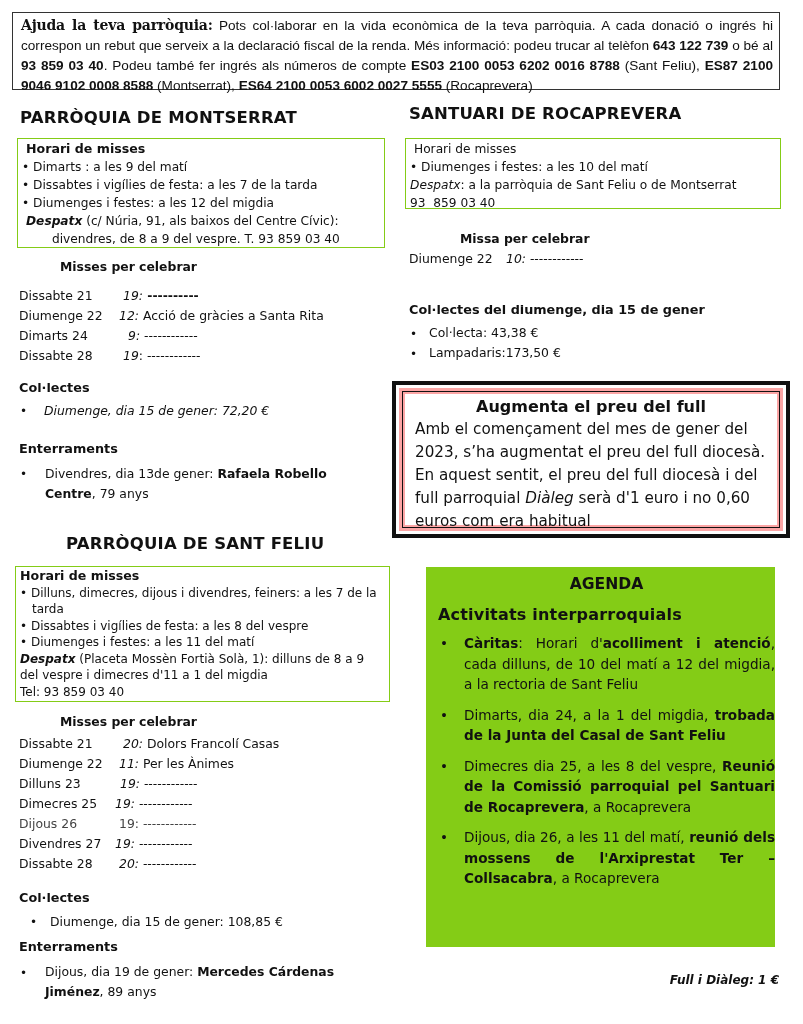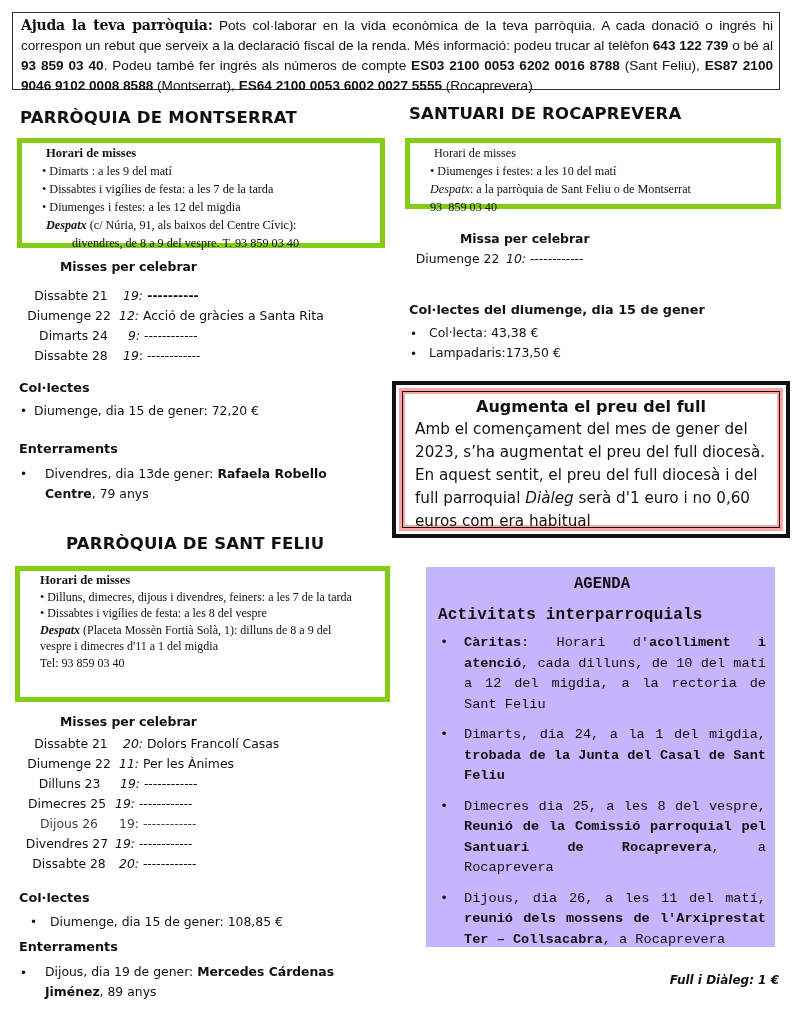--- a/index.html
+++ b/index.html
@@ -7,45 +7,45 @@
   .abs { position: absolute; }
   b, .b { font-weight: bold; }
   i, .i { font-style: italic; }
 
   
   #banner { left: 12px; top: 12px; width: 768px; height: 78px; border: 1.5px solid #333; box-sizing: border-box; padding: 2px 6px 0 8px; font-family: "Liberation Sans", sans-serif; font-size: 13.6px; line-height: 20px; text-align: justify; }
   #banner .title { font-family: "DejaVu Serif", serif; font-weight: bold; font-size: 14px; letter-spacing: -0.2px; }
 
   h2.section { position: absolute; margin: 0; font-family: "DejaVu Sans", sans-serif; font-weight: bold; font-size: 16.5px; letter-spacing: 0.2px; }
 
-  .box { position: absolute; border: 5px solid #84cc16; box-sizing: border-box; font-size: 12.2px; line-height: 18px; padding: 1px 20px; font-family: Liberation Serif, serif; }
+  .box { position: absolute; border: 1px solid #84cc16; box-sizing: border-box; font-size: 12.2px; line-height: 18px; padding: 1px 4px; }
   .box .hdr { font-weight: bold; font-size: 12.6px; }
   .bl { padding-left: 0; }
   .bl::before { content: "• "; }
   .hang { padding-left: 12px; text-indent: -12px; }
 
   .sub { position: absolute; font-weight: bold; font-size: 12.4px; }
   .mrow { position: absolute; font-size: 12.4px; white-space: pre; }
-  .mrow .day { display: inline-block; text-align: center; }
+  .mrow .day { display: inline-block; }
   .mrow .hr { font-style: italic; }
   .mrow .hr.plain { font-style: normal; }
   .grey { color: #444; }
 
   .lbl { position: absolute; font-weight: bold; font-size: 12.8px; text-align: center; }
   .li { position: absolute; font-size: 12.4px; line-height: 20px; }
   .dot { position: absolute; font-size: 12px; }
 
   
   #notice { left: 392px; top: 381px; width: 398px; height: 157px; border: 4px solid #111; box-sizing: border-box; padding: 3px; }
   #notice .inner { border: 6px solid #fca5a5; height: 100%; box-sizing: border-box; outline: 1px solid #111; outline-offset: -4px; padding: 2px 10px 0 10px; }
   #notice .t { text-align: center; font-weight: bold; font-size: 16px; line-height: 22px; }
   #notice .p { font-size: 15.2px; line-height: 23px; }
 
   
-  #agenda { left: 426px; top: 567px; width: 349px; height: 380px; background: #c4b5fd; box-sizing: border-box; padding: 6px 9px 0 12px; font-family: Liberation Mono, monospace; }
+  #agenda { left: 426px; top: 567px; width: 349px; height: 380px; background: #84cc16; box-sizing: border-box; padding: 6px 0 0 12px; }
   #agenda .t { text-align: center; font-weight: bold; font-size: 15.6px; line-height: 22px; }
   #agenda .sub2 { font-weight: bold; font-size: 16px; margin-top: 10px; line-height: 20px; letter-spacing: 0.2px; }
   #agenda ul { list-style: none; margin: 8px 0 8px 0; padding: 0; }
   #agenda li { position: relative; padding-left: 26px; font-size: 13.6px; line-height: 20.5px; text-align: justify; margin-bottom: 10px; }
   #agenda li::before { content: "•"; position: absolute; left: 2px; top: 0; }
 
   #footer { right: 24px; top: 973px; font-weight: bold; font-style: italic; font-size: 12px; }
 </style>
 </head>
 <body>
@@ -65,21 +65,21 @@
 </div>
 
 <div class="sub" style="left:60px; top:259px;">Misses per celebrar</div>
 <div class="mrow" style="left:19px; top:288px;"><span class="day" style="width:104px">Dissabte 21</span><span class="hr">19:</span><b> ----------</b></div>
 <div class="mrow" style="left:19px; top:308px;"><span class="day" style="width:100px">Diumenge 22</span><span class="hr">12:</span><span> Acció de gràcies a Santa Rita</span></div>
 <div class="mrow" style="left:19px; top:328px;"><span class="day" style="width:109px">Dimarts 24</span><span class="hr">9:</span><span> ------------</span></div>
 <div class="mrow" style="left:19px; top:348px;"><span class="day" style="width:104px">Dissabte 28</span><span class="hr">19</span><span>: ------------</span></div>
 
 <div class="lbl" style="left:19px; top:380px;">Col·lectes</div>
 <div class="dot" style="left:20px; top:404px;">•</div>
-<div class="li" style="left:34px; top:401px;">Diumenge, dia 15 de gener: 72,20 €</div>
+<div class="li" style="left:44px; top:401px;font-style:italic;">Diumenge, dia 15 de gener: 72,20 €</div>
 
 <div class="lbl" style="left:19px; top:441px;">Enterraments</div>
 <div class="dot" style="left:20px; top:467px;">•</div>
 <div class="li" style="left:45px; top:464px; width:320px;"><span>Divendres, dia 13de gener: </span><b>Rafaela Robello</b><br><b>Centre</b><span>, 79 anys</span></div>
 
 <h2 class="section" style="left:409px; top:104px;">SANTUARI DE ROCAPREVERA</h2>
 <div class="box" style="left:405px; top:138px; width:376px; height:71px;">
   <div style="padding-left:4px;">Horari de misses</div>
   <div class="bl">Diumenges i festes: a les 10 del matí</div>
   <div><i>Despatx</i><span>: a la parròquia de Sant Feliu o de Montserrat</span></div>
@@ -99,20 +99,21 @@
     <div class="t">Augmenta el preu del full</div>
     <div class="p"><span>Amb el començament del mes de gener del 2023, s’ha augmentat el preu del full diocesà. En aquest sentit, el preu del full diocesà i del full parroquial </span><i>Diàleg</i><span> serà d'1 euro i no 0,60 euros com era habitual</span></div>
   </div>
 </div>
 
 <h2 class="section" style="left:66px; top:534px;">PARRÒQUIA DE SANT FELIU</h2>
 <div class="box" style="left:15px; top:566px; width:375px; height:136px; font-size:12px; line-height:16.5px;">
   <div class="hdr">Horari de misses</div>
   <div class="bl hang">Dilluns, dimecres, dijous i divendres, feiners: a les 7 de la tarda</div>
   <div class="bl">Dissabtes i vigílies de festa: a les 8 del vespre</div>
+  <div class="bl">Diumenges i festes: a les 11 del matí</div>
   <div><b class="i">Despatx</b><span> (Placeta Mossèn Fortià Solà, 1): dilluns de 8 a 9 del vespre i dimecres d'11 a 1 del migdia</span></div>
   <div>Tel: 93 859 03 40</div>
 </div>
 
 <div class="sub" style="left:60px; top:714px;">Misses per celebrar</div>
 <div class="mrow" style="left:19px; top:736px;"><span class="day" style="width:104px">Dissabte 21</span><span class="hr">20:</span><span> Dolors Francolí Casas</span></div>
 <div class="mrow" style="left:19px; top:756px;"><span class="day" style="width:100px">Diumenge 22</span><span class="hr">11:</span><span> Per les Ànimes</span></div>
 <div class="mrow" style="left:19px; top:776px;"><span class="day" style="width:101px">Dilluns 23</span><span class="hr">19:</span><span> ------------</span></div>
 <div class="mrow" style="left:19px; top:796px;"><span class="day" style="width:96px">Dimecres 25</span><span class="hr">19:</span><span> ------------</span></div>
 <div class="mrow grey" style="left:19px; top:816px;"><span class="day" style="width:100px">Dijous 26</span><span class="hr plain">19:</span><span> ------------</span></div>

